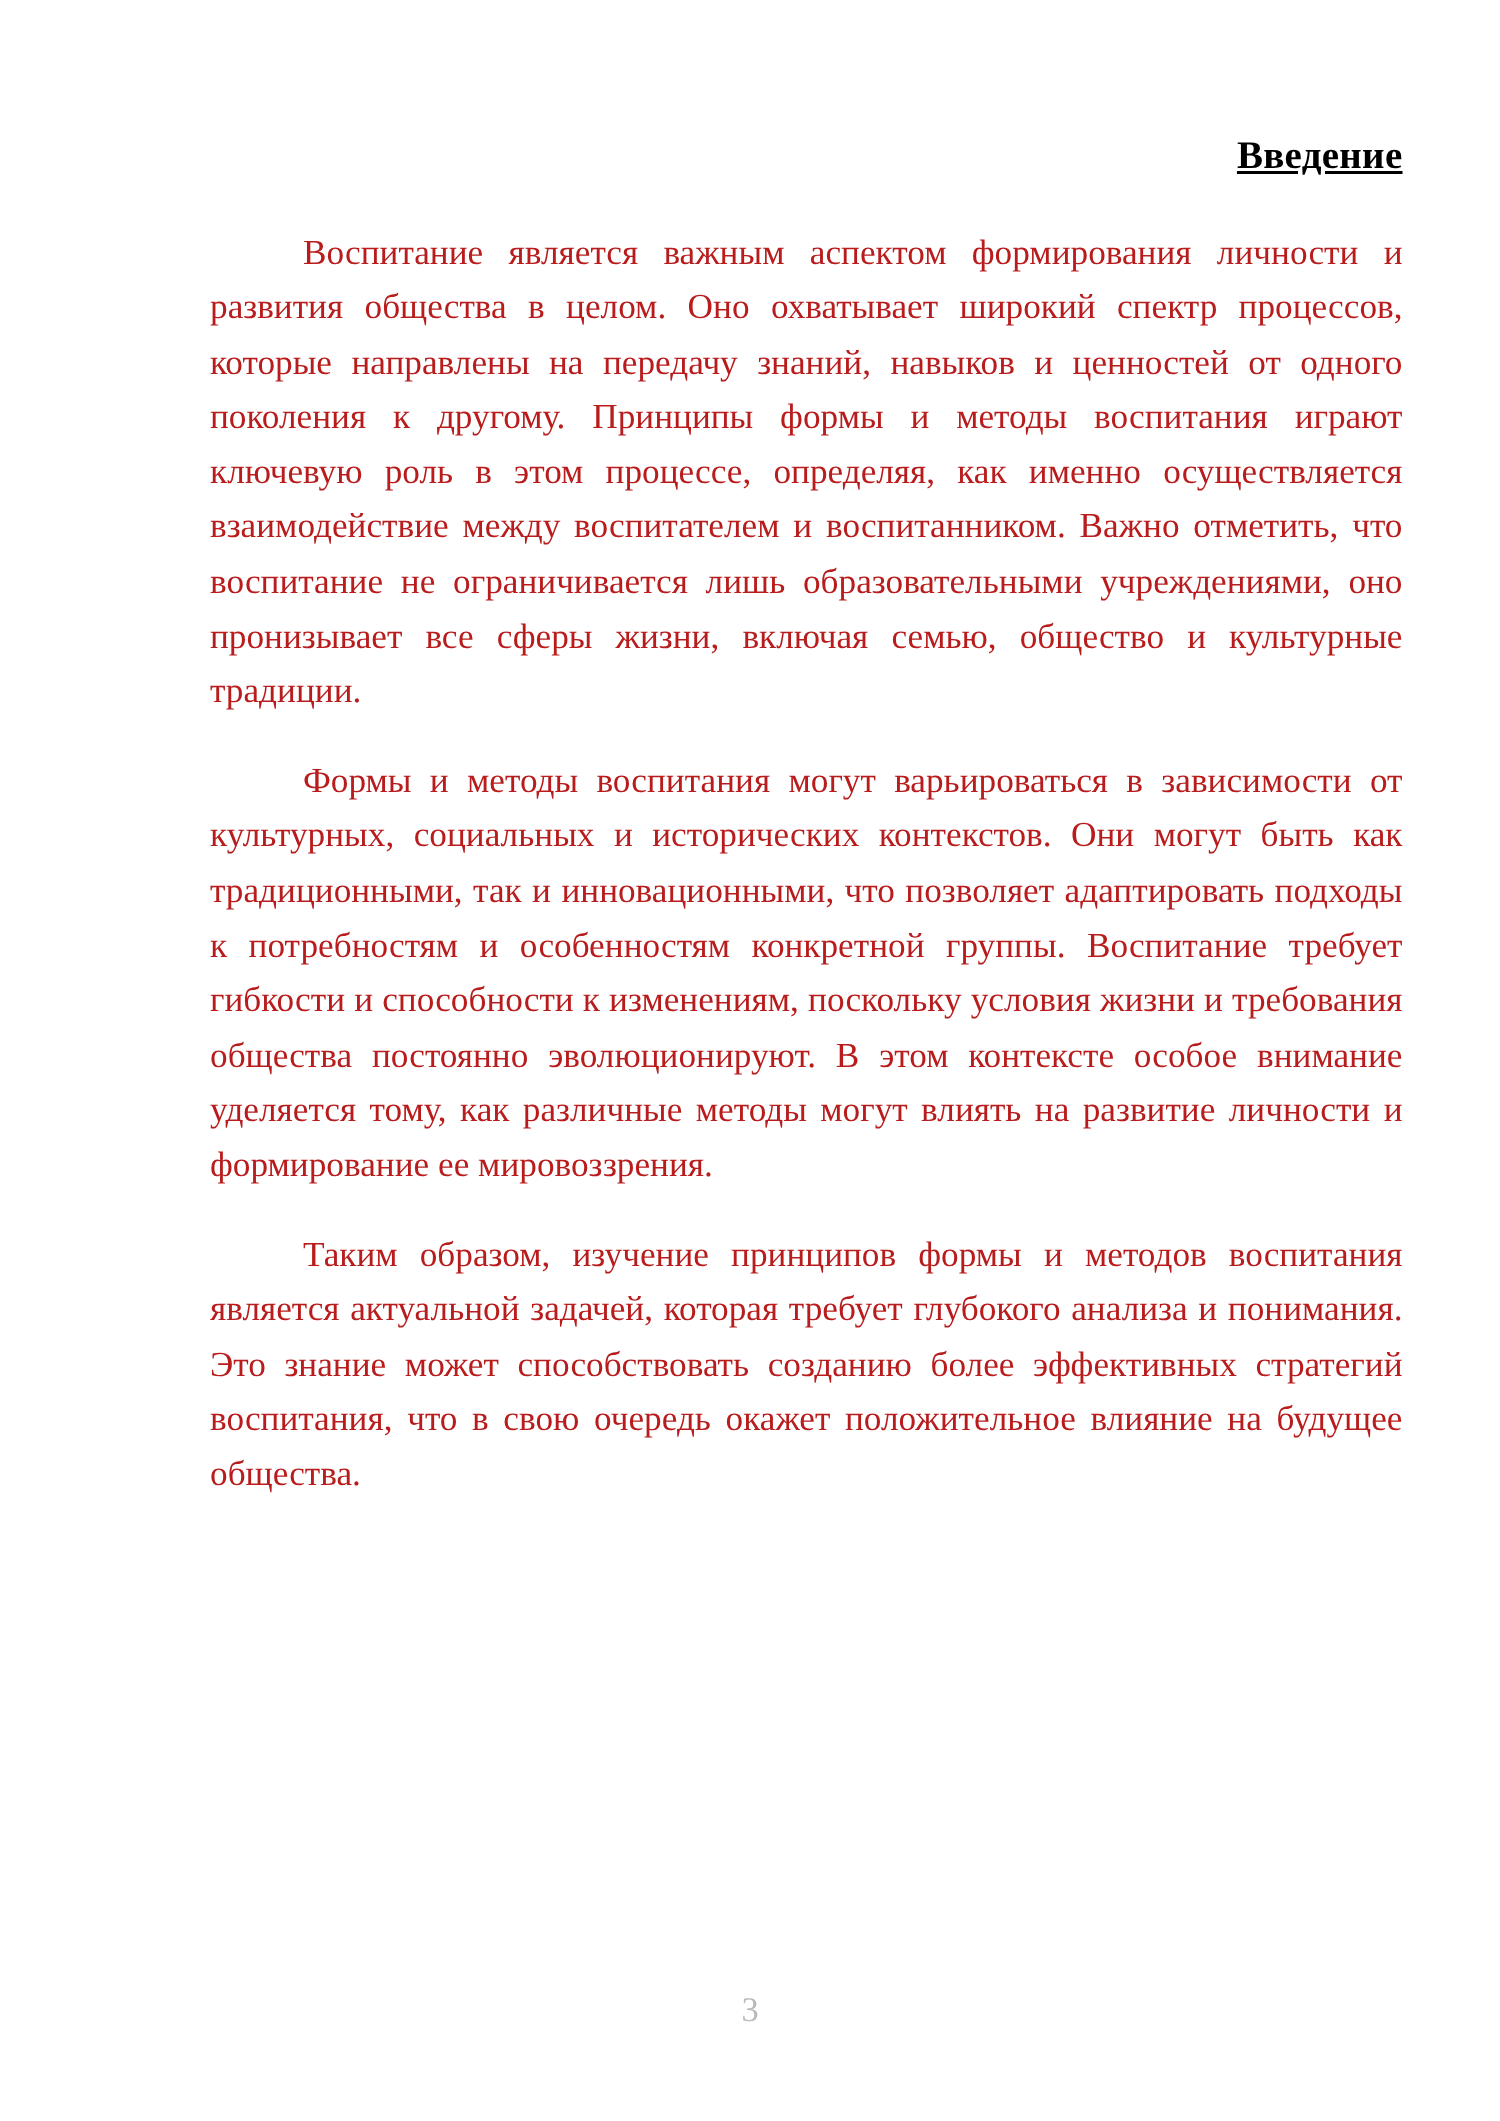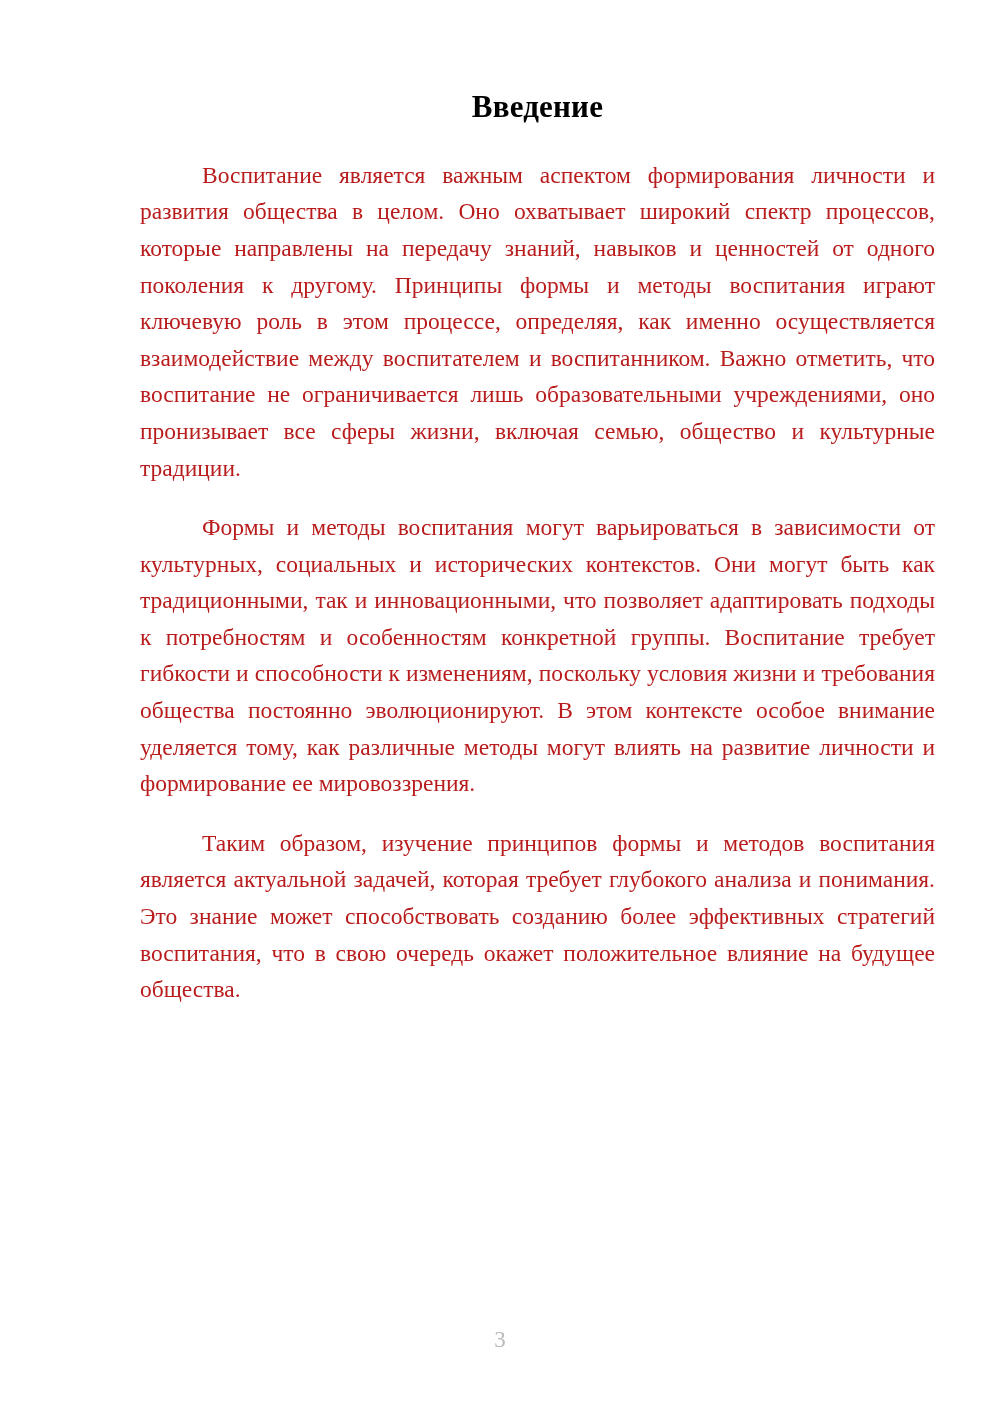--- a/index.html
+++ b/index.html
@@ -21,27 +21,28 @@
   }
 
   .content {
     position: absolute;
     left: 140px;
     top: 88px;
     width: 795px;
   }
 
   .doc-title {
-    font-size: 31px;
+    font-size: 26px;
     font-weight: bold;
-    text-align: center;
+    text-align: right;
     letter-spacing: 0.2px;
     margin: 0 0 30px 0;
     line-height: 1.25;
     color: #000000;
+    text-decoration: underline;
   }
 
   .body-para {
     font-size: 23.5px;
     line-height: 36.6px;
     text-align: justify;
     text-justify: inter-word;
     text-indent: 62px;
     margin: 0 0 23px 0;
     color: #b91c1c;

